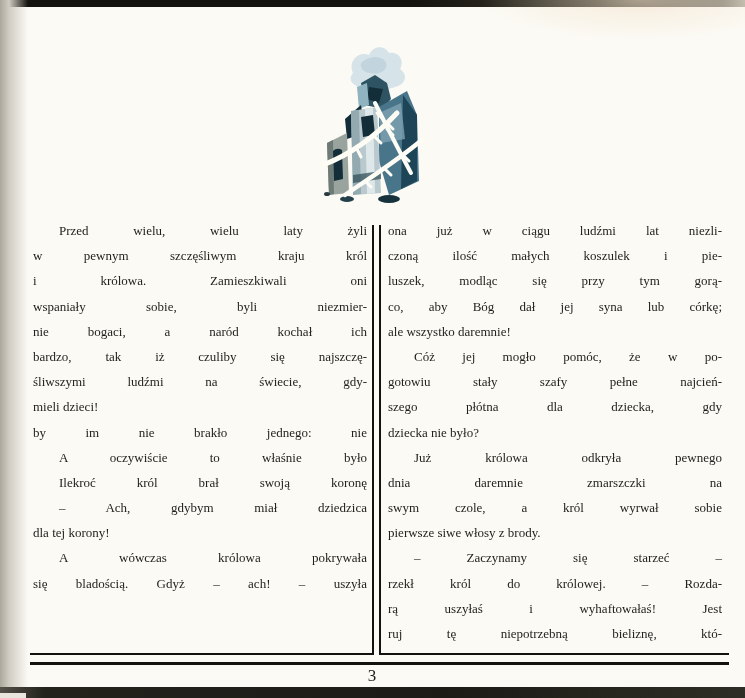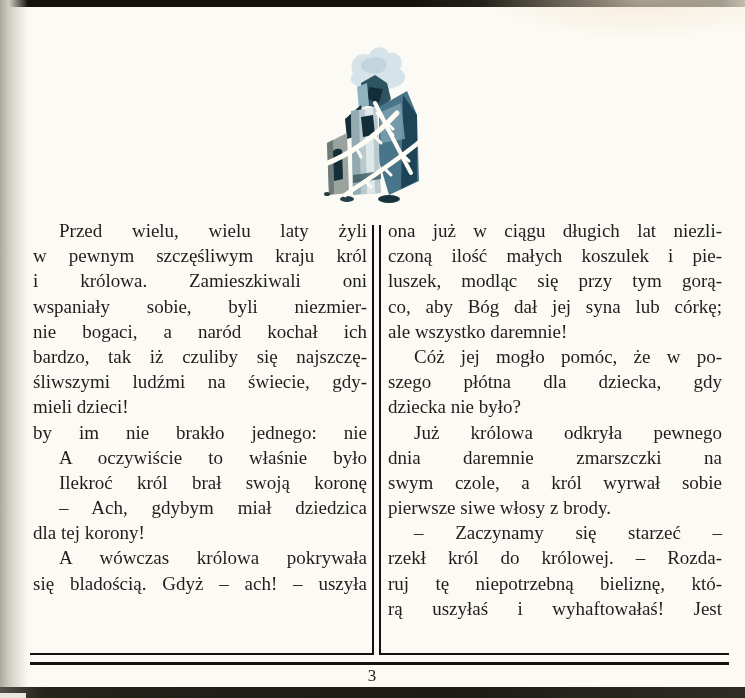--- a/index.html
+++ b/index.html
@@ -17,21 +17,21 @@
     background:radial-gradient(ellipse at 60% 0%,rgba(243,224,199,0.55),rgba(243,224,199,0) 70%);
     pointer-events:none;
   }
   .gutter{
     position:absolute;top:0;left:0;width:28px;height:698px;
     background:linear-gradient(to right,#aba79c 0px,#cfccc2 9px,rgba(251,250,244,0) 28px);
   }
   .illustration{position:absolute;left:317px;top:43px;width:114px;height:162px;}
   .col{
     position:absolute;top:218px;width:334px;
-    font-size:19px;color:var(--ink,#201e1b);
+    font-size:13px;color:var(--ink,#201e1b);
   }
   .col-left{left:33px;}
   .col-right{left:388px;}
   .line{
     line-height:25.2px;height:25.2px;white-space:nowrap;
     text-align:justify;text-align-last:justify;
     -moz-text-align-last:justify;
   }
   .line.indent{text-indent:26px;}
   .line.end{text-align-last:left;-moz-text-align-last:left;}
@@ -111,36 +111,37 @@
       <div class="line end">mieli dzieci!</div>
       <div class="line">by im nie brakło jednego: nie</div>
       <div class="line indent">A oczywiście to właśnie było</div>
       <div class="line indent">Ilekroć król brał swoją koronę</div>
       <div class="line indent">– Ach, gdybym miał dziedzica</div>
       <div class="line end">dla tej korony!</div>
       <div class="line indent">A wówczas królowa pokrywała</div>
       <div class="line">się bladością. Gdyż – ach! – uszyła</div>
     </div>
   <div class="col col-right" id="col-right">
-      <div class="line">ona już w ciągu długich lat niezli-</div>
+      <div class="line">ona już w ciągu ludźmi lat niezli-</div>
       <div class="line">czoną ilość małych koszulek i pie-</div>
       <div class="line">luszek, modląc się przy tym gorą-</div>
       <div class="line">co, aby Bóg dał jej syna lub córkę;</div>
       <div class="line end">ale wszystko daremnie!</div>
       <div class="line indent">Cóż jej mogło pomóc, że w po-</div>
+      <div class="line">gotowiu stały szafy pełne najcień-</div>
       <div class="line">szego płótna dla dziecka, gdy</div>
       <div class="line end">dziecka nie było?</div>
       <div class="line indent">Już królowa odkryła pewnego</div>
       <div class="line">dnia daremnie zmarszczki na</div>
       <div class="line">swym czole, a król wyrwał sobie</div>
       <div class="line end">pierwsze siwe włosy z brody.</div>
       <div class="line indent">– Zaczynamy się starzeć –</div>
       <div class="line">rzekł król do królowej. – Rozda-</div>
+      <div class="line">rą uszyłaś i wyhaftowałaś! Jest</div>
       <div class="line">ruj tę niepotrzebną bieliznę, któ-</div>
-      <div class="line">rą uszyłaś i wyhaftowałaś! Jest</div>
     </div>
 
   <div class="vrule a"></div>
   <div class="vrule b"></div>
 
   <div class="hrule underline-left"></div>
   <div class="hrule underline-right"></div>
   <div class="hrule footer-rule"></div>
 
   <div class="page-number">3</div>

